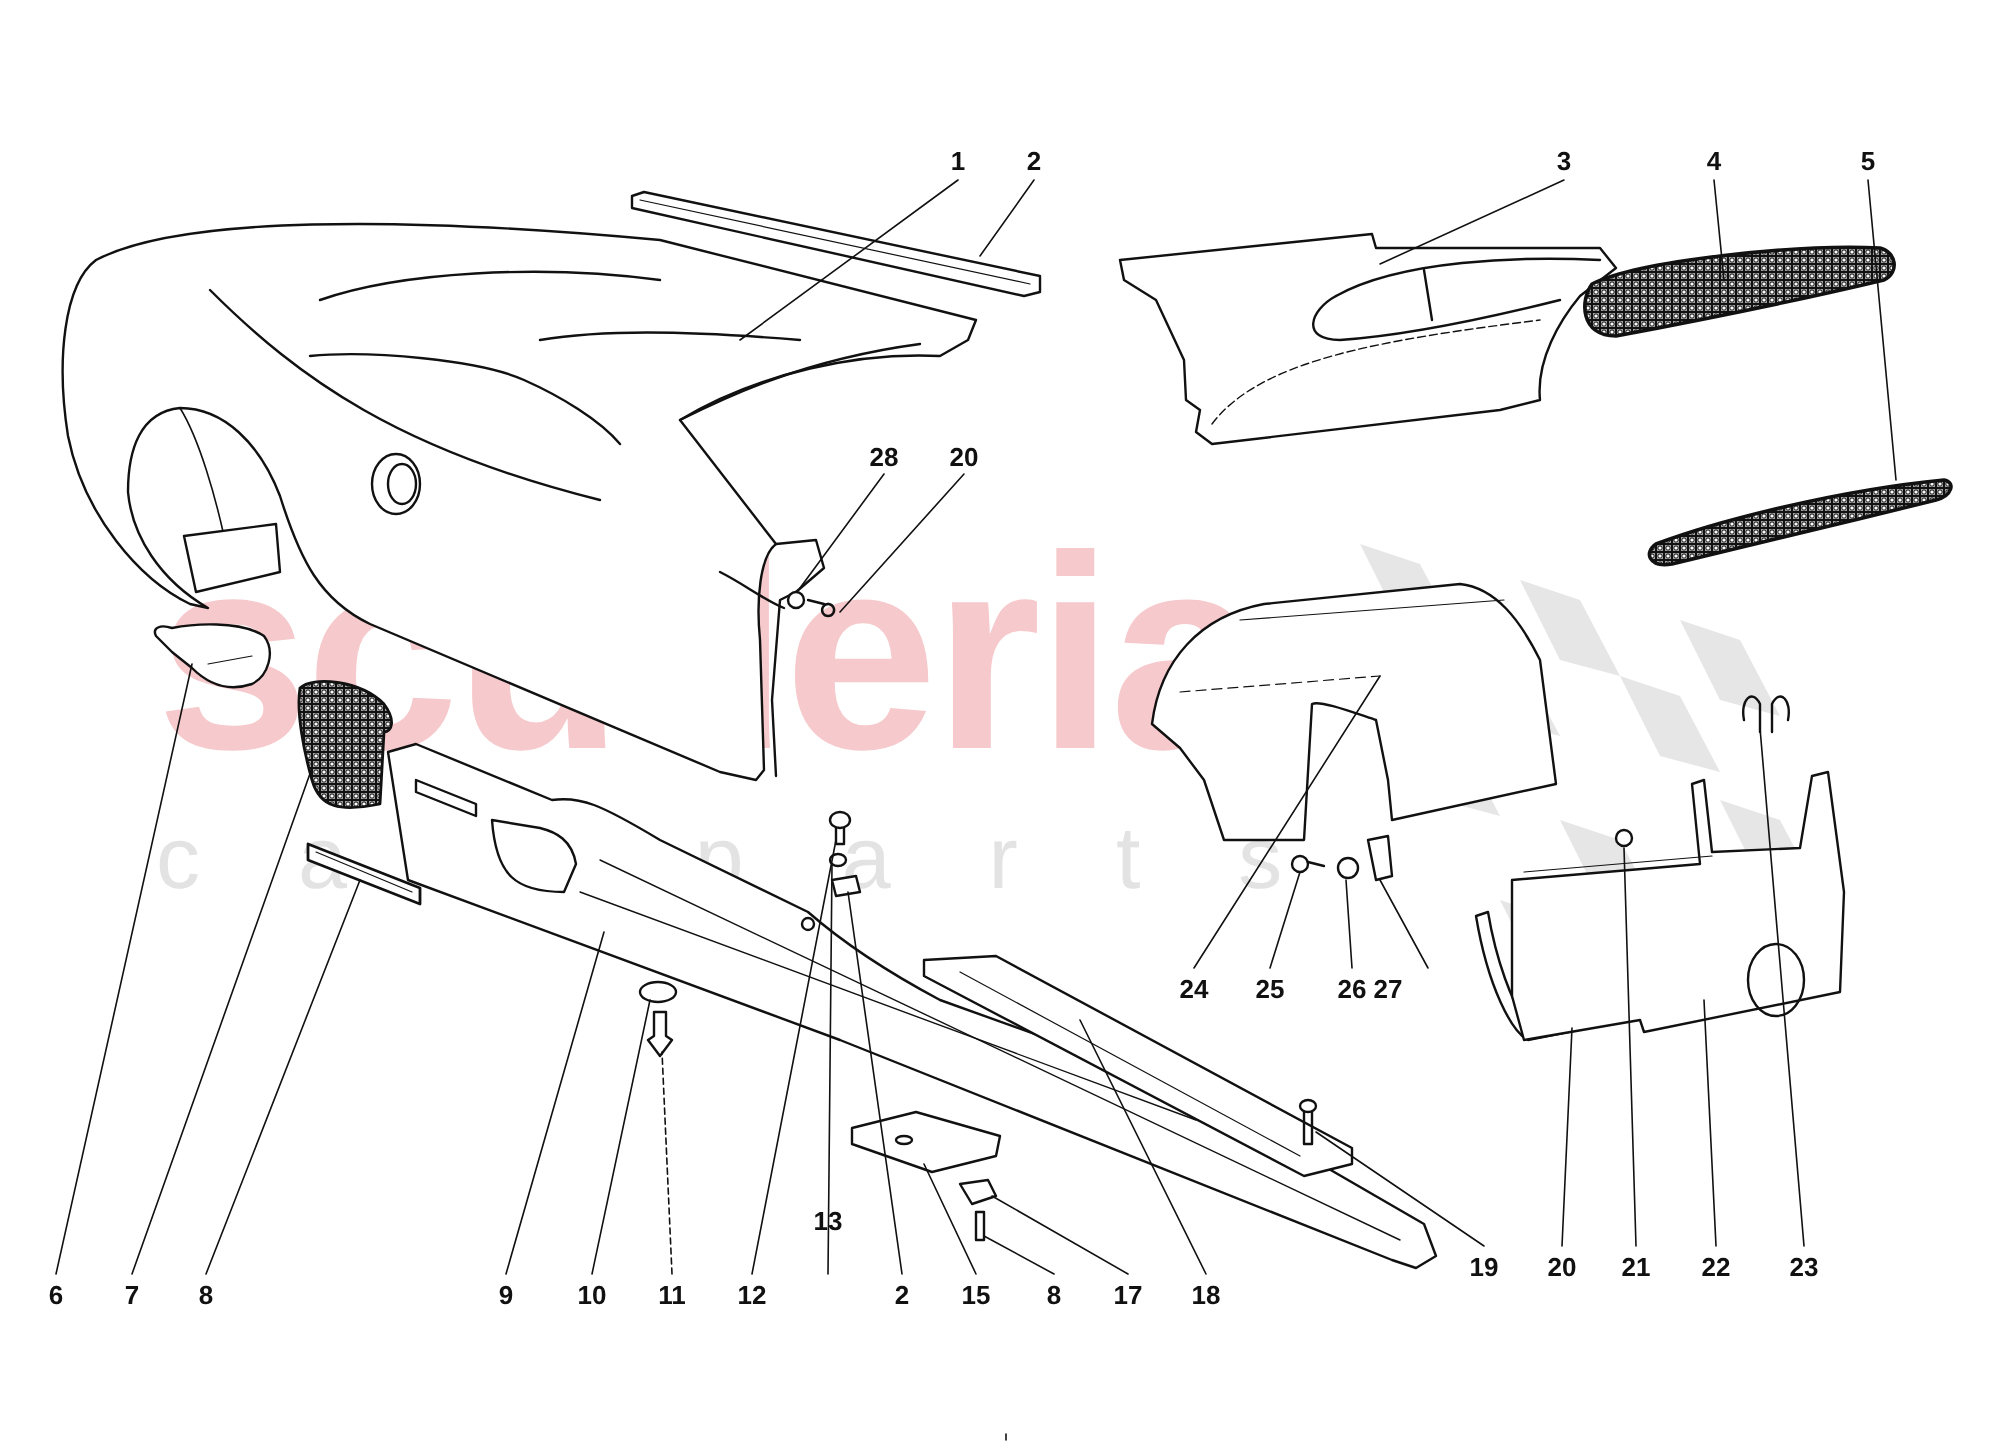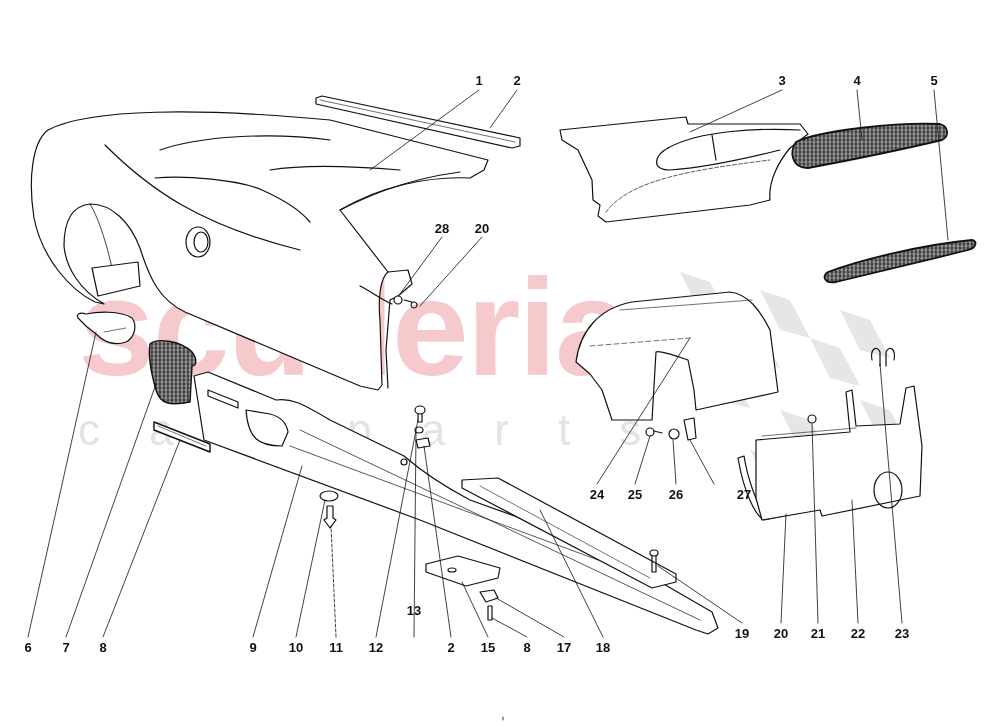--- a/index.html
+++ b/index.html
@@ -241,16 +241,16 @@
   <div class="callout" style="left:564px;top:641px">17</div>
   <div class="callout" style="left:603px;top:641px">18</div>
   <div class="callout" style="left:742px;top:627px">19</div>
   <div class="callout" style="left:781px;top:627px">20</div>
   <div class="callout" style="left:818px;top:627px">21</div>
   <div class="callout" style="left:858px;top:627px">22</div>
   <div class="callout" style="left:902px;top:627px">23</div>
   <div class="callout" style="left:597px;top:488px">24</div>
   <div class="callout" style="left:635px;top:488px">25</div>
   <div class="callout" style="left:676px;top:488px">26</div>
-  <div class="callout" style="left:744px;top:488px">27</div>
+  <div class="callout" style="left:694px;top:488px">27</div>
   <div class="callout" style="left:442px;top:222px">28</div>
   <div class="callout" style="left:482px;top:222px">20</div>
 </div>
 
 </body></html>

